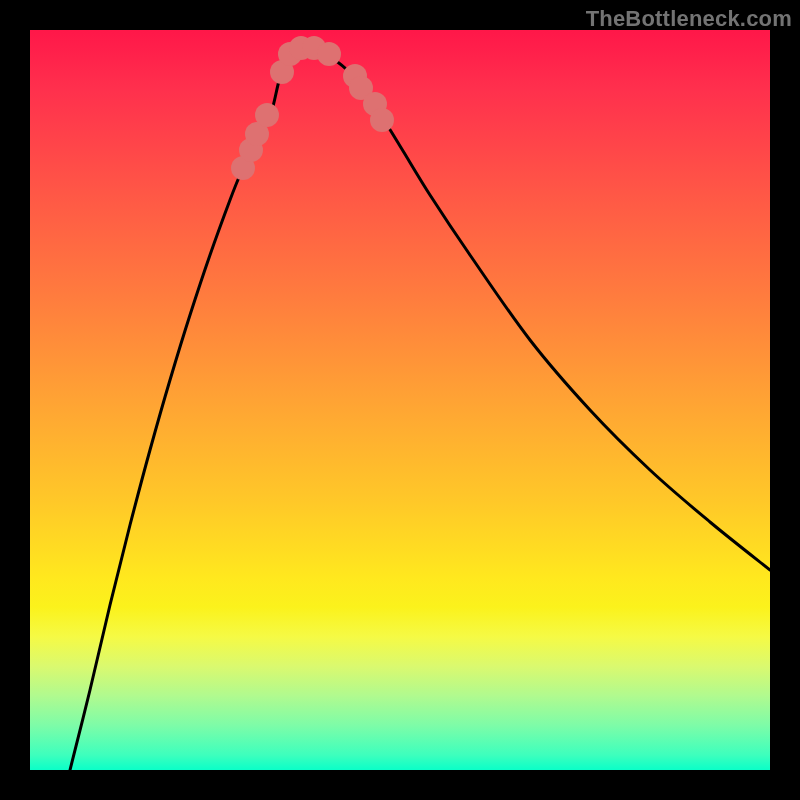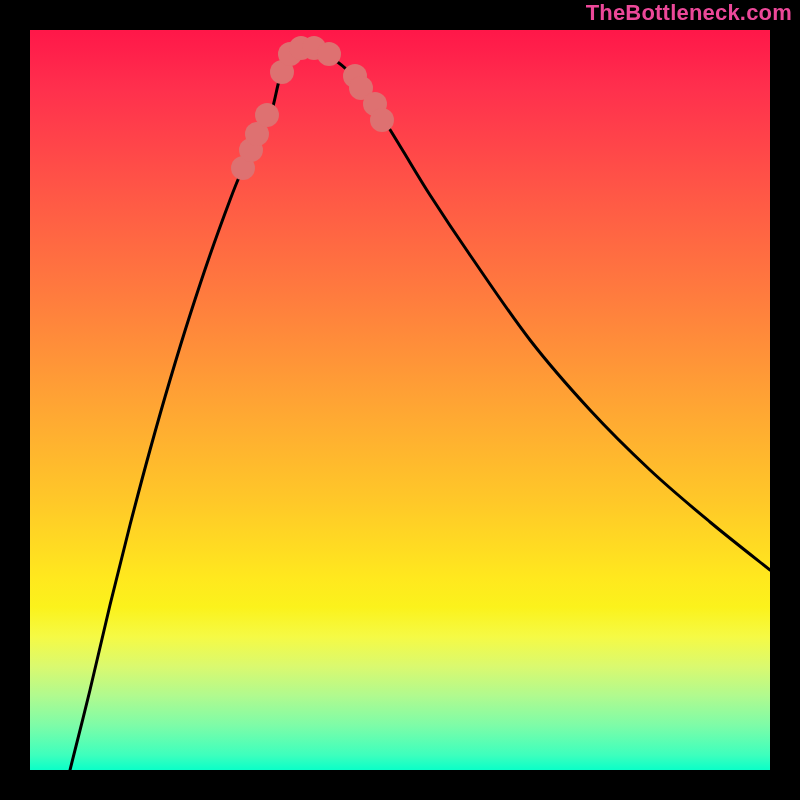--- a/index.html
+++ b/index.html
@@ -37,26 +37,26 @@
       #f5fa45 82%,
       #daf96f 86%,
       #b0fa8f 90%,
       #7dfca8 94%,
       #3dffbd 98%,
       #0affc8 100%
     );
   }
   .watermark {
     position: absolute;
-    top: 0;
+    top: 6px;
     right: 8px;
     font-family: Arial, Helvetica, sans-serif;
     font-size: 22px;
     font-weight: 600;
-    color: #ec4899;
+    color: #737373;
     letter-spacing: 0.2px;
     z-index: 10;
   }
   svg.plot {
     position: absolute;
     left: 0;
     top: 0;
     width: 100%;
     height: 100%;
   }

